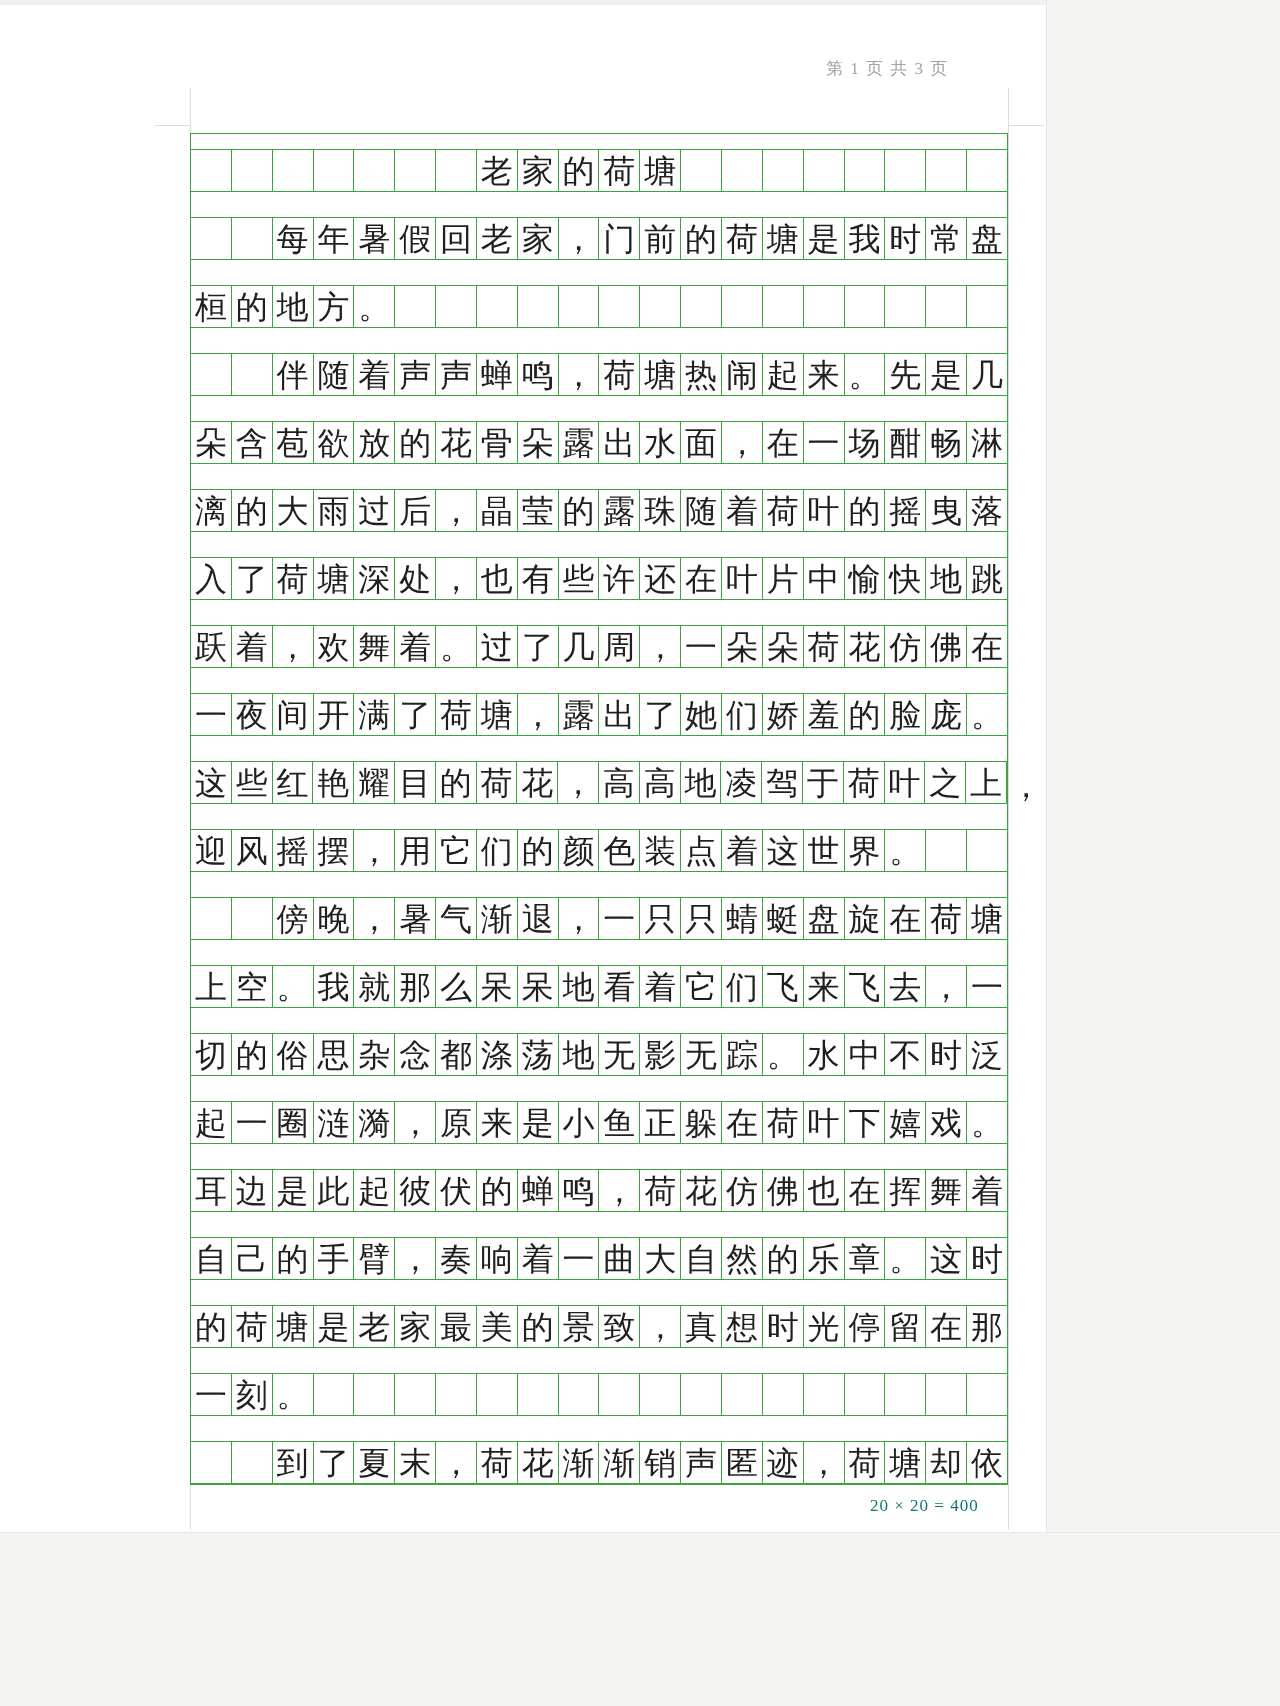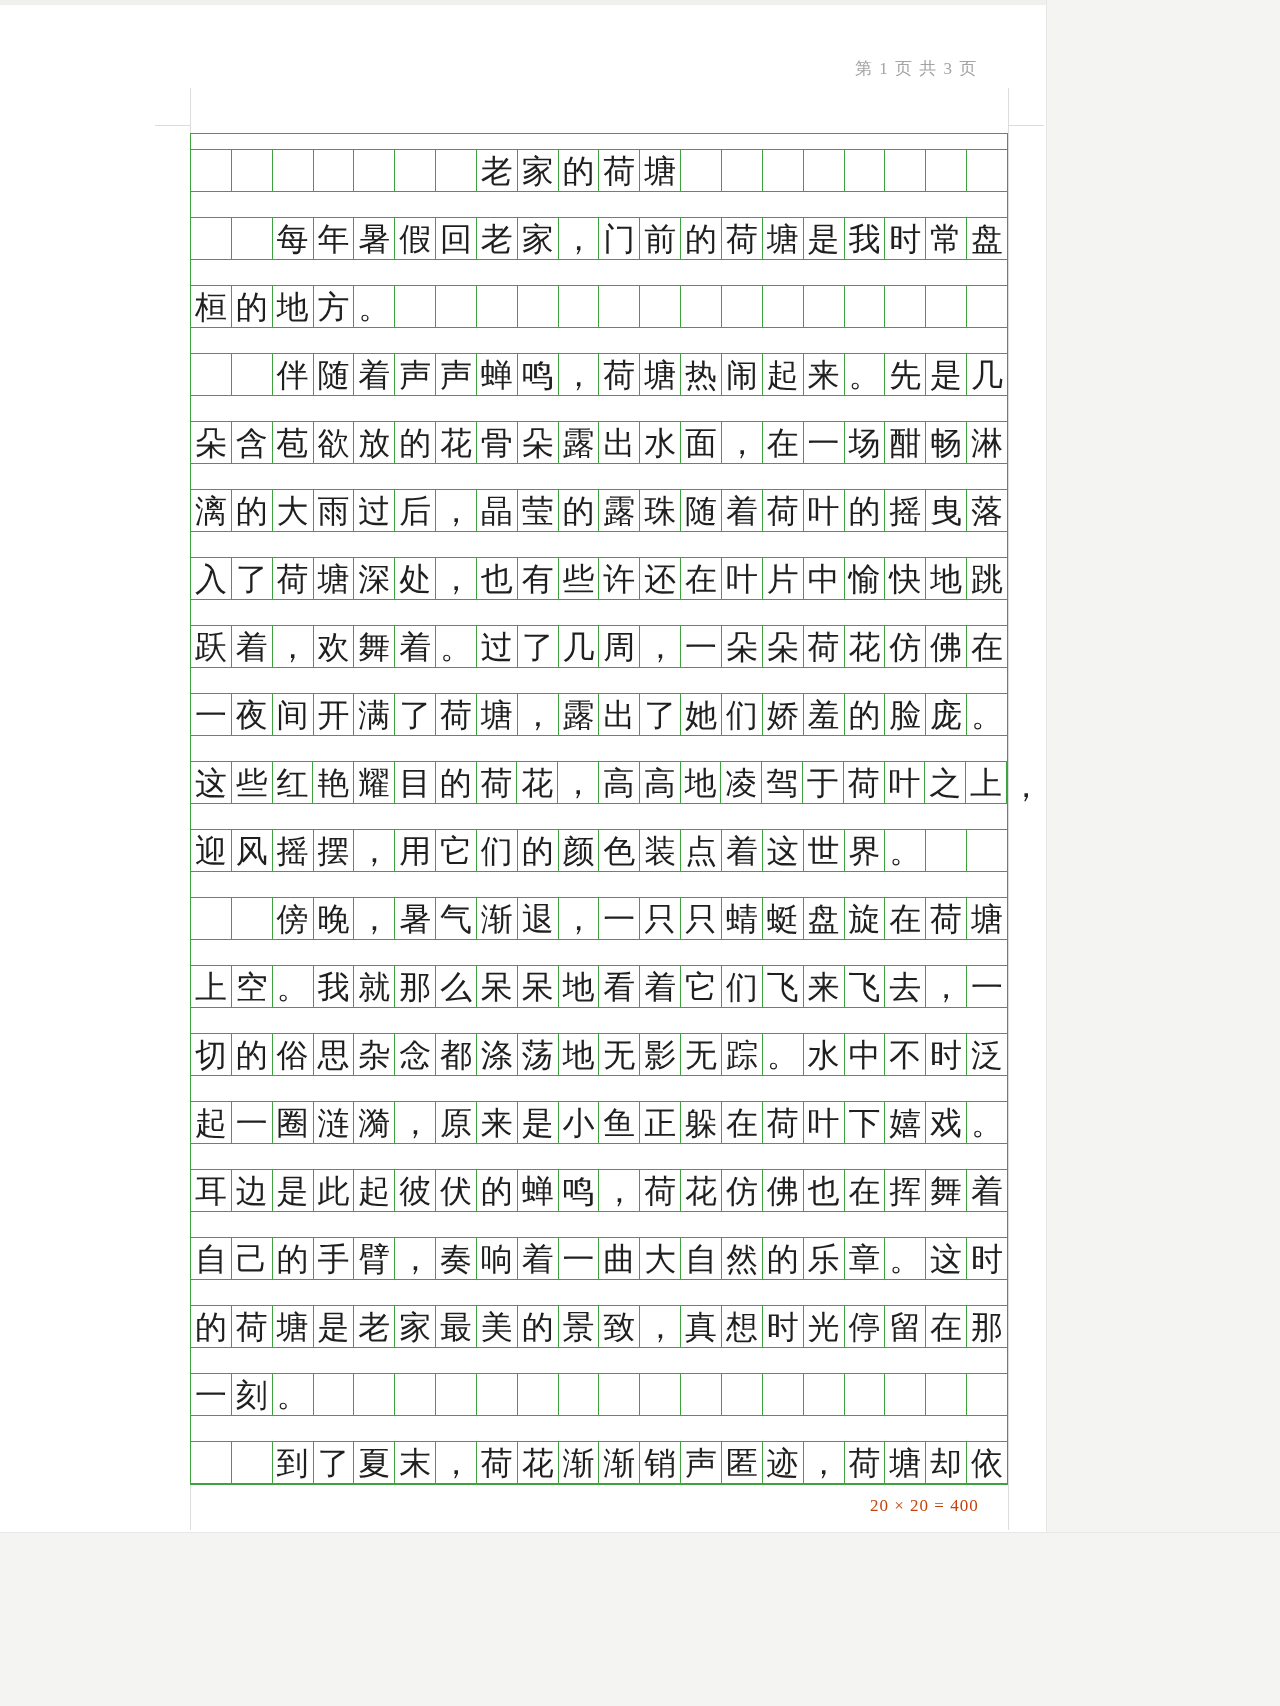--- a/index.html
+++ b/index.html
@@ -21,26 +21,26 @@
 
   
   .vline{position:absolute;width:1px;background:#dcdcda;}
   .vline.left{left:190px;top:88px;height:1442px;}
   .vline.right{left:1008px;top:88px;height:1442px;}
   .htick{position:absolute;height:1px;background:#dcdcda;top:125px;}
   .htick.left{left:155px;width:36px;}
   .htick.right{left:1008px;width:36px;}
 
   .page-header{
-    position:absolute;left:855px;top:57px;
+    position:absolute;left:826px;top:57px;
     color:var(--muted);font-size:17px;letter-spacing:1.5px;white-space:pre;
   }
   .page-footer{
     position:absolute;left:870px;top:1496px;
-    color:#c2410c;font-size:17px;letter-spacing:1px;white-space:pre;
+    color:#0f766e;font-size:17px;letter-spacing:1px;white-space:pre;
   }
 
   
   .paper{
     position:absolute;left:190px;top:133px;width:818px;
     border:1px solid var(--grid-line);
     background:transparent;
   }
   .gap{height:25px;}
   .gap.first{height:15px;}

